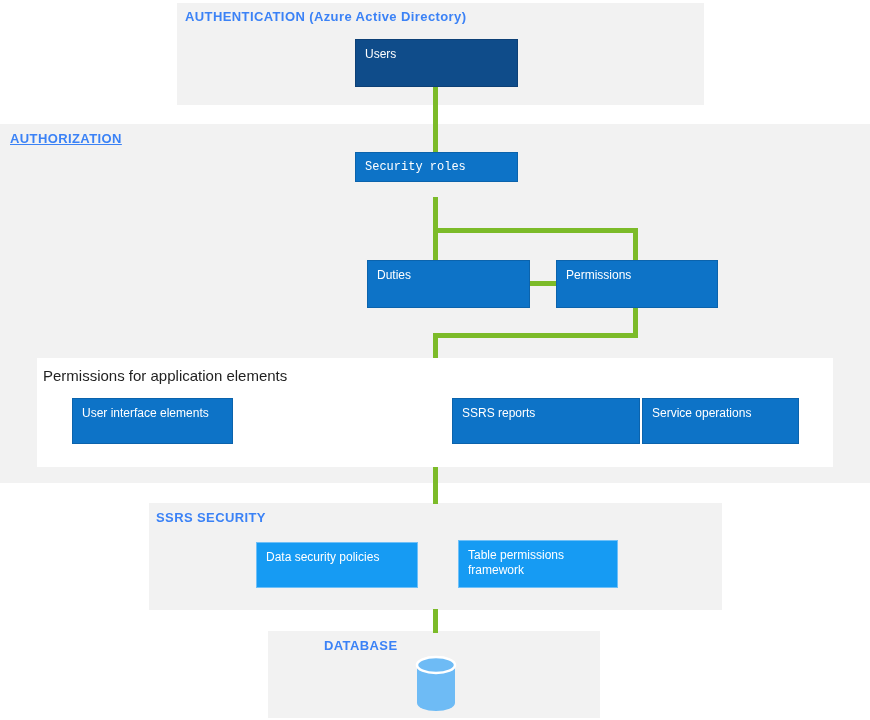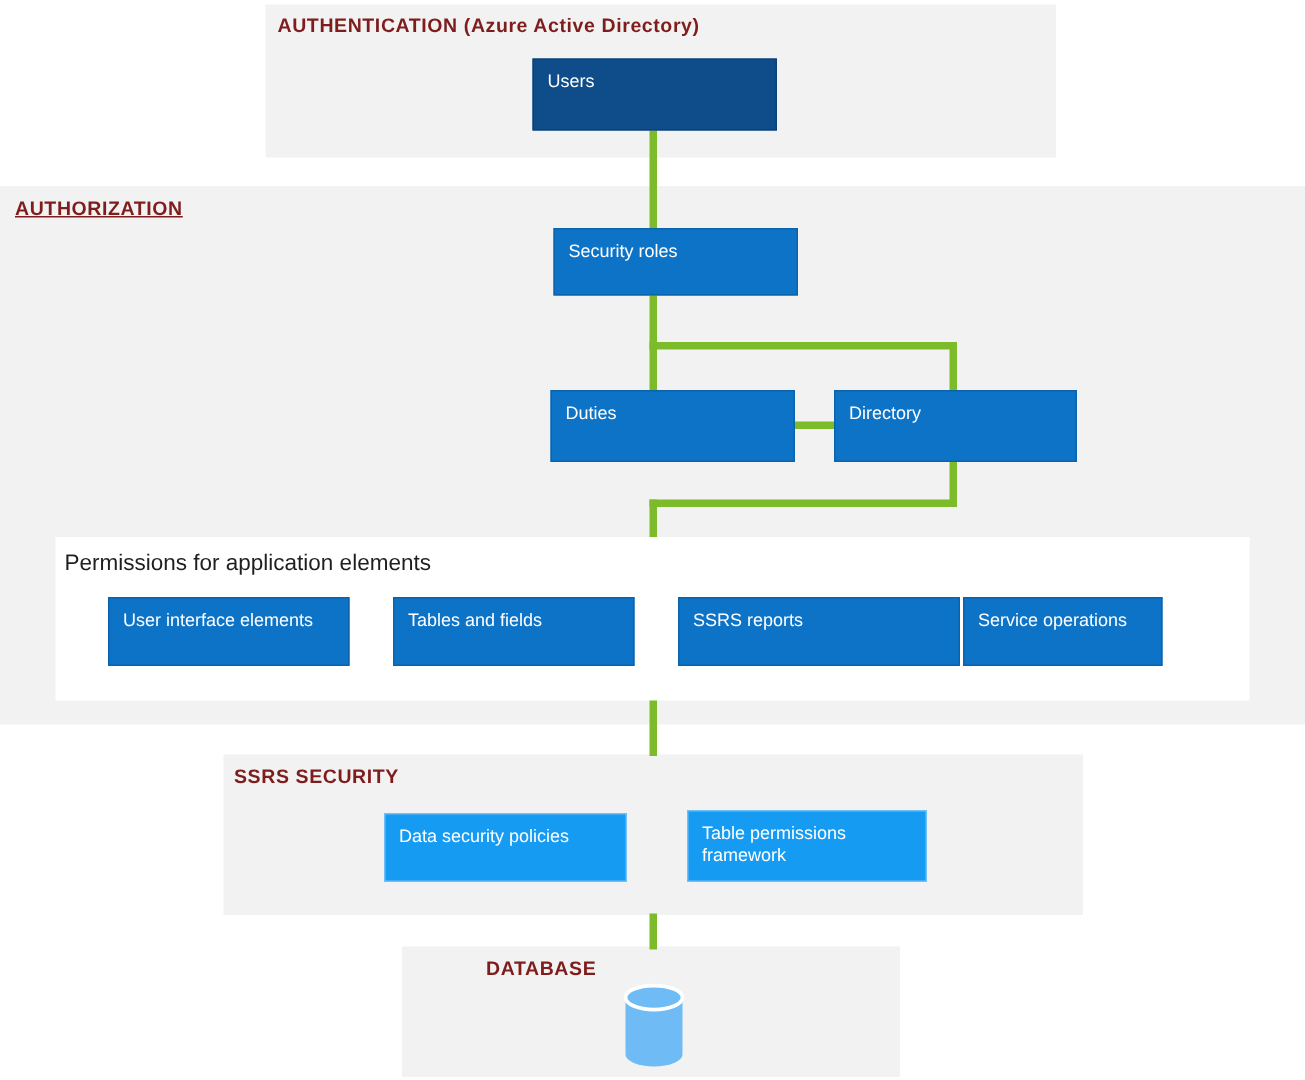--- a/index.html
+++ b/index.html
@@ -13,21 +13,21 @@
   }
   .section {
     position: absolute;
     background: #F2F2F2;
     z-index: 1;
   }
   .section-label {
     position: absolute;
     font-size: 13px;
     font-weight: bold;
-    color: #7f1d1d;
+    color: #3b82f6;
     letter-spacing: 0.4px;
     z-index: 4;
     white-space: nowrap;
   }
   .conn { position: absolute; background: #7CBB29; z-index: 2; }
   .node {
     position: absolute;
     box-sizing: border-box;
     color: #ffffff;
     font-size: 12px;
@@ -73,33 +73,32 @@
   <div class="conn" style="left:633px; top:228px; width:5px;   height:33px;"></div>
   <div class="conn" style="left:517px; top:281px; width:39px;  height:5px;"></div>
   <div class="conn" style="left:633px; top:307px; width:5px;   height:31px;"></div>
   <div class="conn" style="left:433px; top:333px; width:205px; height:5px;"></div>
   <div class="conn" style="left:433px; top:333px; width:5px;   height:27px;"></div>
   <div class="conn" style="left:433px; top:466px; width:5px;   height:38px;"></div>
   <div class="conn" style="left:433px; top:609px; width:5px;   height:24px;"></div>
 
   <div class="node dark" style="left:355px; top:39px; width:163px; height:48px;">Users</div>
 
-  <div class="node mid" style="left:369px; top:152px; width:163px; height:45px;">Security roles</div>
+  <div class="node mid" style="left:355px; top:152px; width:163px; height:30px;font-family:Liberation Mono, monospace;">Security roles</div>
 
   <div class="node mid" style="left:355px; top:260px; width:163px; height:48px;margin-left:12px;">Duties</div>
 
-  <div class="node mid" style="left:556px; top:260px; width:162px; height:48px;">Directory</div>
+  <div class="node mid" style="left:556px; top:260px; width:162px; height:48px;">Permissions</div>
 
   <div class="white-panel" style="left:37px; top:358px; width:796px; height:109px;"></div>
   <div class="panel-title" style="left:43px; top:367px;">Permissions for application elements</div>
 
   <div class="node mid" style="left:72px; top:398px; width:161px; height:46px;">User interface elements</div>
-  <div class="node mid" style="left:262px; top:398px; width:161px; height:46px;">Tables and fields</div>
   <div class="node mid" style="left:452px; top:398px; width:188px; height:46px;">SSRS reports</div>
-  <div class="node mid" style="left:642px; top:398px; width:133px; height:46px;">Service operations</div>
+  <div class="node mid" style="left:642px; top:398px; width:157px; height:46px;">Service operations</div>
 
   <div class="node light" style="left:458px; top:540px; width:160px; height:48px;">Table permissions framework</div>
   <div class="node light" style="left:256px; top:542px; width:162px; height:46px;">Data security policies</div>
 
   <svg class="cyl" style="left:414px; top:655px;" width="44" height="58" viewBox="0 0 44 58" aria-hidden="true">
     <path d="M3 10 v38 a19 8 0 0 0 38 0 v-38 Z" fill="#6EBBF5"></path>
     <ellipse cx="22" cy="10" rx="19" ry="8" fill="#6EBBF5" stroke="#ffffff" stroke-width="2.5"></ellipse>
   </svg>
 
 </div>

